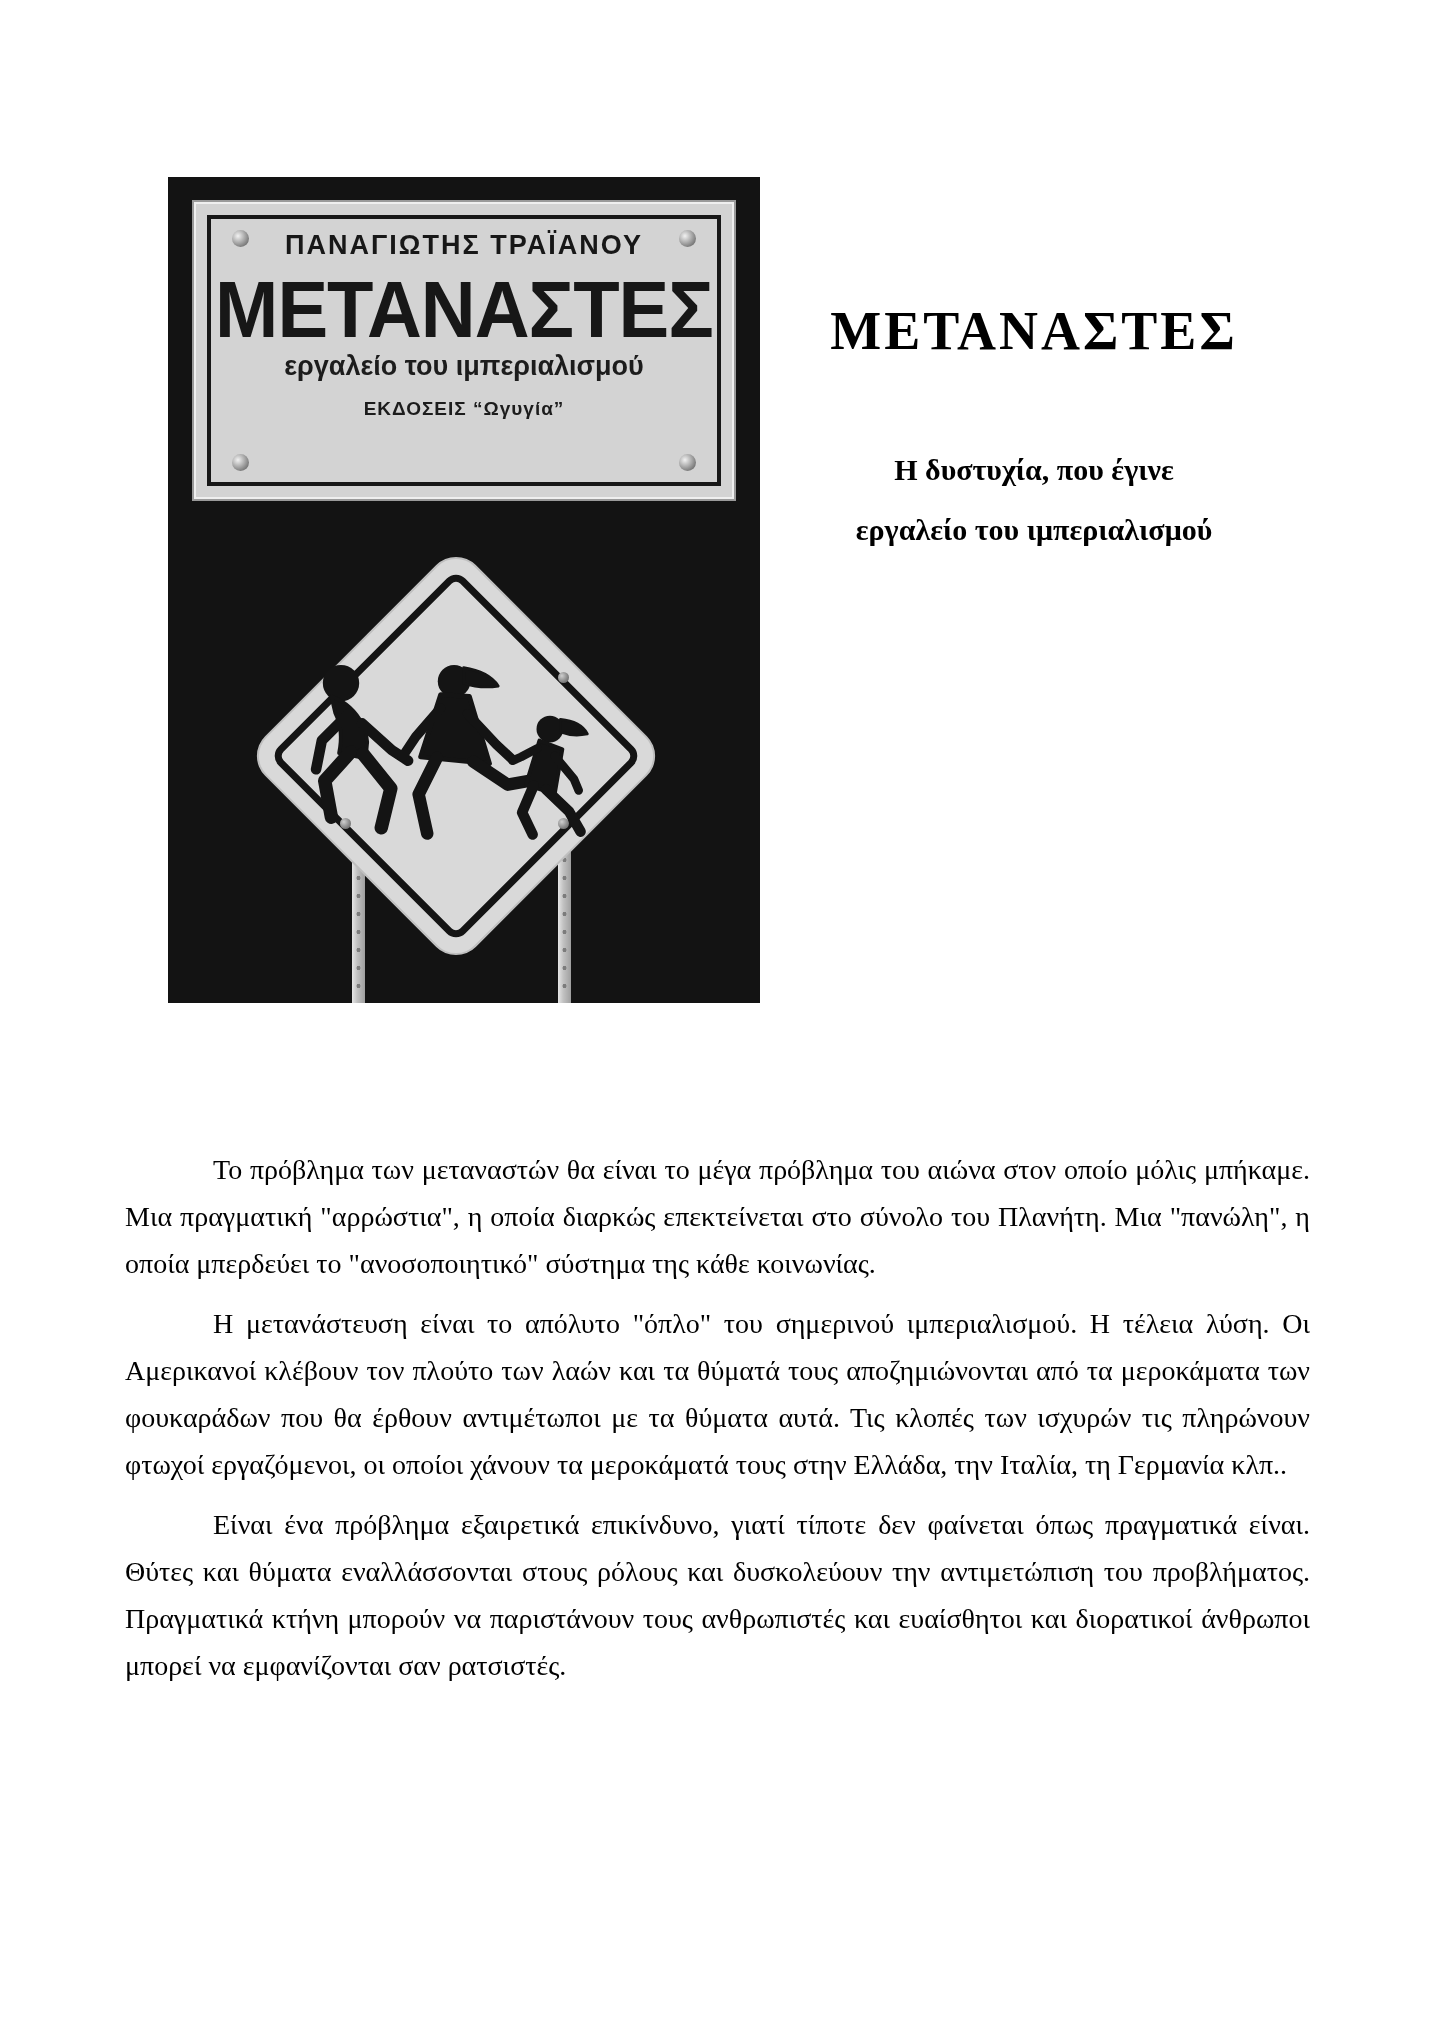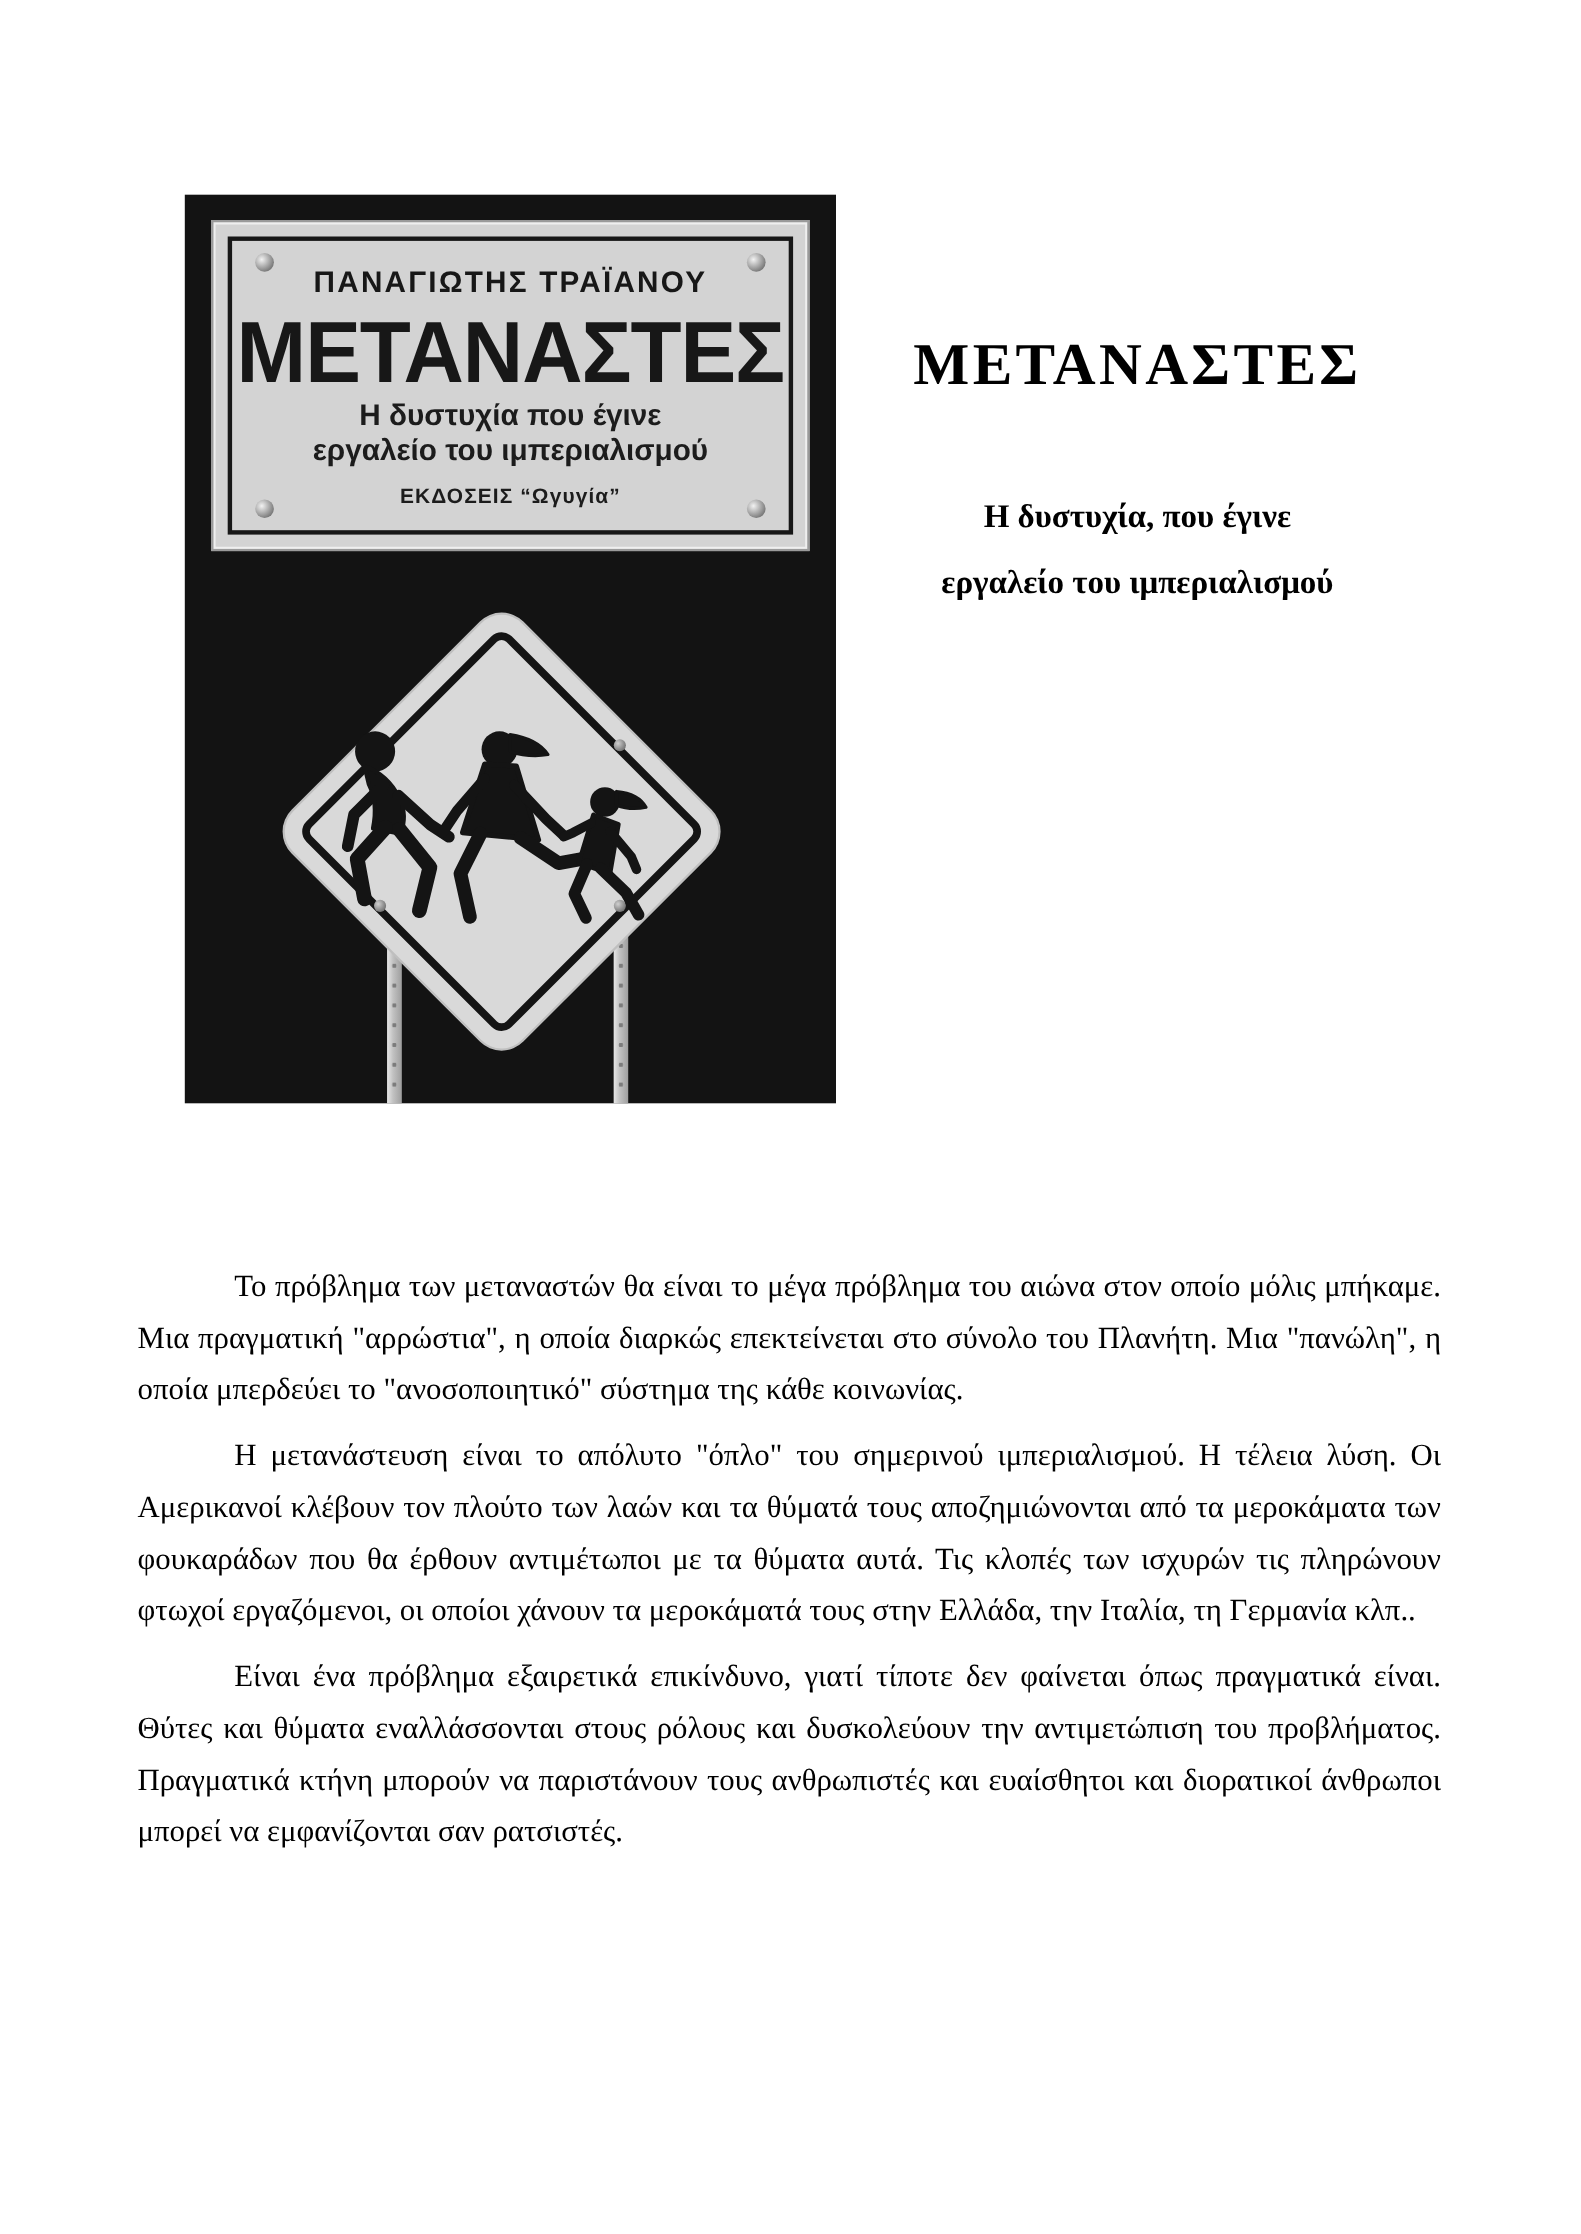--- a/index.html
+++ b/index.html
@@ -21,21 +21,21 @@
     position:absolute; left:24px; top:23px; width:544px; height:301px;
     background:#d3d3d3; border:2px solid #9a9a9a;
     box-shadow:inset 0 0 0 2px #efefef;
   }
   .plate-frame {
     position:absolute; left:13px; top:13px; right:13px; bottom:13px;
     border:4px solid #171717; pointer-events:none;
   }
   .plate-content { position:absolute; left:0; top:0; width:100%; height:100%; text-align:center; }
   .plate-author {
-    margin-top:39px; font-family:"Liberation Sans","DejaVu Sans",sans-serif;
+    margin-top:28px; font-family:"Liberation Sans","DejaVu Sans",sans-serif;
     font-weight:bold; font-size:27px; letter-spacing:2px; color:#171717;
   }
   .plate-title {
     margin-top:9px; font-family:"Liberation Sans","DejaVu Sans",sans-serif;
     font-weight:bold; font-size:76px; line-height:80px; letter-spacing:-1px; color:#171717;
     transform:scaleY(1.04);
   }
   .plate-sub {
     font-family:"Liberation Sans","DejaVu Sans",sans-serif;
     font-weight:bold; font-size:27px; line-height:32px; color:#1c1c1c;
@@ -114,21 +114,20 @@
 
   <div class="plate">
     <div class="plate-frame"></div>
     <div class="screw tl"></div>
     <div class="screw tr"></div>
     <div class="screw bl"></div>
     <div class="screw br"></div>
     <div class="plate-content">
       <div class="plate-author">ΠΑΝΑΓΙΩΤΗΣ ΤΡΑΪΑΝΟΥ</div>
       <div class="plate-title">ΜΕΤΑΝΑΣΤΕΣ</div>
-      <div class="plate-sub">Η δυστυχία που έγινε</div>
       <div class="plate-sub">εργαλείο του ιμπεριαλισμού</div>
       <div class="plate-publisher">ΕΚΔΟΣΕΙΣ “Ωγυγία”</div>
     </div>
   </div>
 
   <div class="post left">
       <div class="holes"></div>
     </div>
   <div class="post right">
       <div class="holes"></div>

